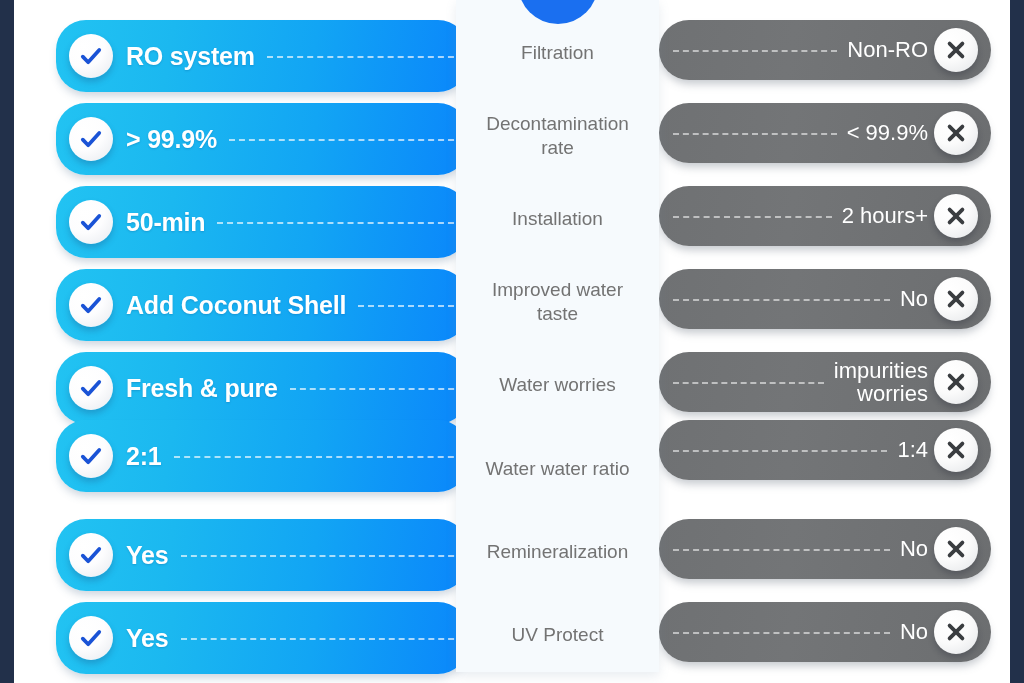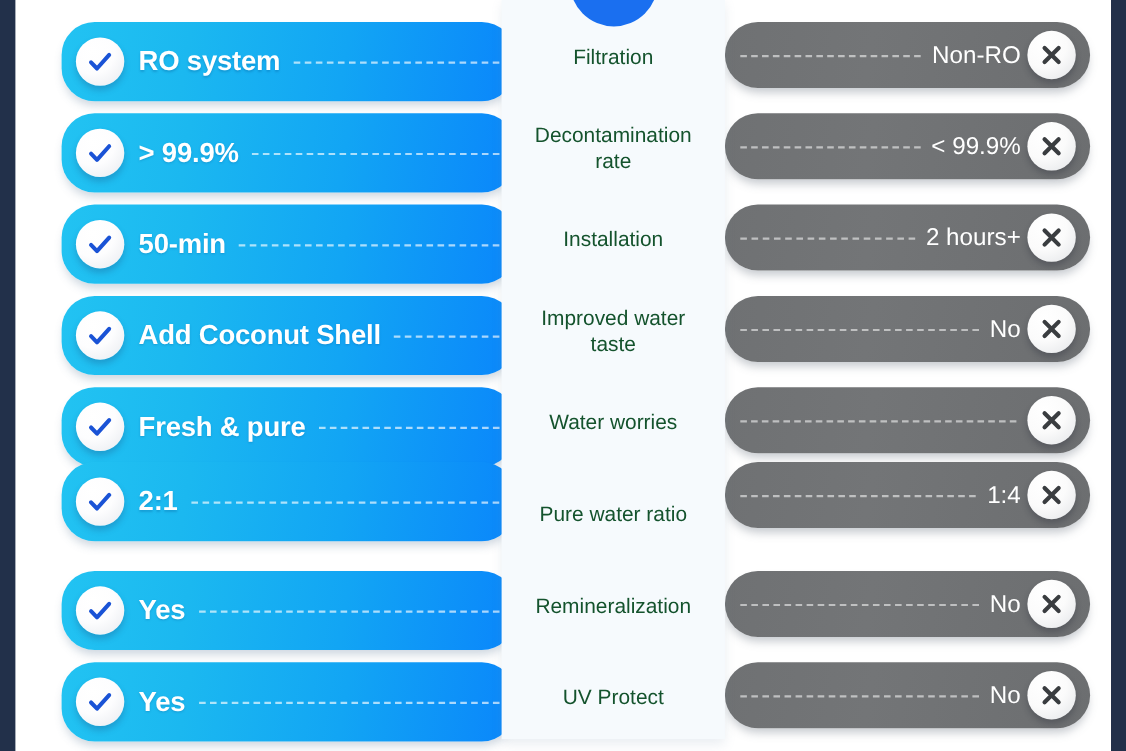--- a/index.html
+++ b/index.html
@@ -149,21 +149,21 @@
     top:-56px;
     width:80px; height:80px;
     border-radius:50%;
     background:#1a6ff0;
   }
 
   .feature-label {
     position:absolute;
     left:0;
     width:203px;
-    color:#14532d;
+    color:#737373;
     font-size:19px;
     line-height:1.28;
     text-align:center;
     display:flex;
     align-items:center;
     justify-content:center;
     height:66px;
     white-space:pre-line;
     padding:0 6px;
   }
@@ -260,20 +260,22 @@
             <span class="pro-icon">
               <svg viewBox="0 0 24 24">
                 <path d="M4.4 12.6 L9.4 17.8 L19.6 6.4" fill="none" stroke="#1a53d6" stroke-width="3.4" stroke-linecap="round" stroke-linejoin="round"></path>
               </svg>
             </span>
             <span class="pro-label">Fresh &amp; pure</span>
             <span class="pro-dash"></span>
           </div>
           <div class="con-pill">
             <span class="con-dash"></span>
+            <span class="con-label">impurities
+worries</span>
             <span class="con-icon">
               <svg viewBox="0 0 24 24">
                 <path d="M5.6 5.6 L18.4 18.4 M18.4 5.6 L5.6 18.4" fill="none" stroke="#3a3d40" stroke-width="3.8" stroke-linecap="round"></path>
               </svg>
             </span>
           </div>
         </div>
         <div class="row" style="top: 420px; padding-left: 44px;">
           <div class="pro-pill">
             <span class="pro-icon">
@@ -339,20 +341,20 @@
     <div id="center-panel">
       <div id="center-badge"></div>
       <div id="features-container">
           <div class="feature-label" style="top: 20px;">Filtration</div>
           <div class="feature-label" style="top: 103px;">Decontamination
 rate</div>
           <div class="feature-label" style="top: 186px;">Installation</div>
           <div class="feature-label" style="top: 269px;">Improved water
 taste</div>
           <div class="feature-label" style="top: 352px;">Water worries</div>
-          <div class="feature-label" style="top: 436px;">Pure water ratio</div>
+          <div class="feature-label" style="top: 436px;">Water water ratio</div>
           <div class="feature-label" style="top: 519px;">Remineralization</div>
           <div class="feature-label" style="top: 602px;">UV Protect</div>
         </div>
     </div>
 
   </div>
 </div>
 
 </body></html>

